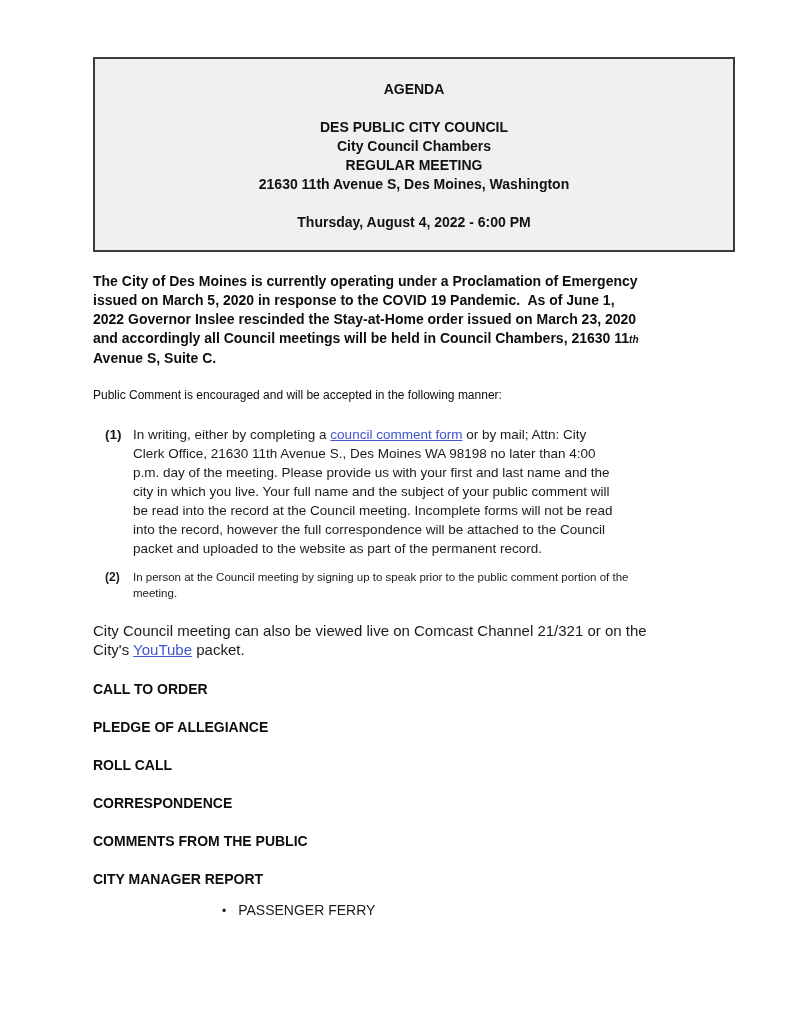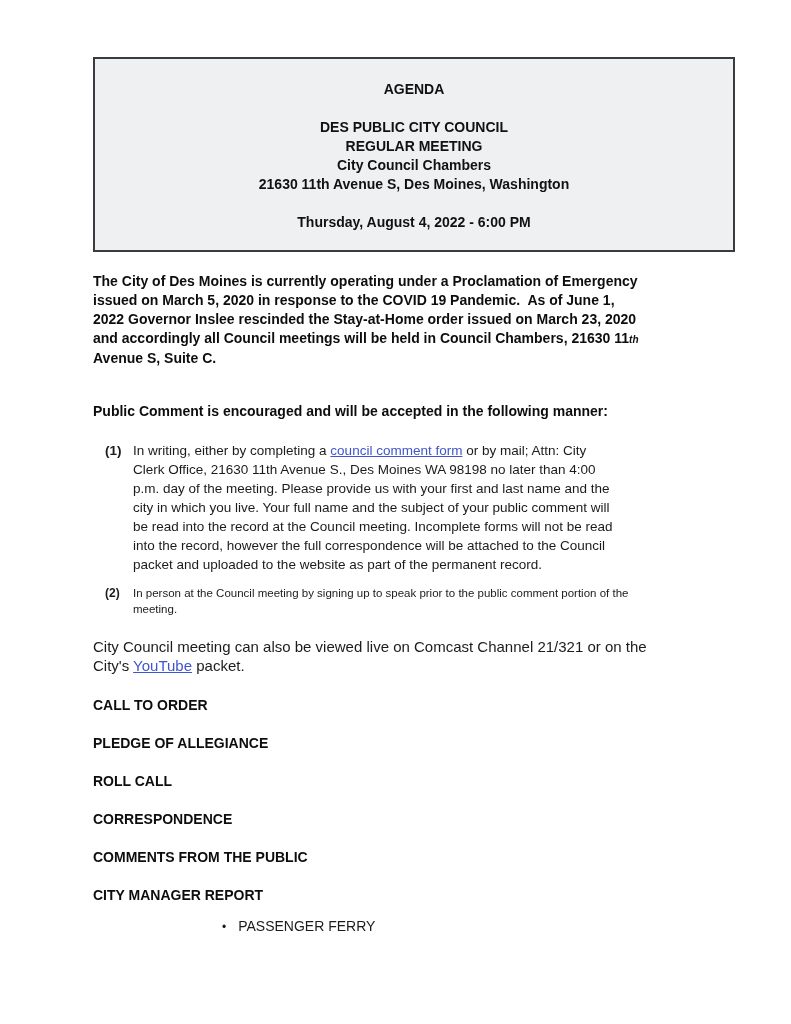--- a/index.html
+++ b/index.html
@@ -37,23 +37,23 @@
   
   .para{white-space:pre-wrap;}
   .para-bold{
     margin-top:20px;
     font-weight:700;
     font-size:14px;
     line-height:19px;
     color:#0d0d0d;
   }
   .pc-heading{
-    margin-top:34px;
-    font-weight:700;
-    font-size:14px;
+    margin-top:18px;
+    font-weight:400;
+    font-size:12px;
     line-height:19px;
     color:#0d0d0d;
   }
   .small-th{font-size:10px;font-style:italic;}
   .doc-link{color:var(--link-color);text-decoration:underline;cursor:pointer;}
   
   .method{display:flex;}
   .method-1{margin-top:20px;font-size:13.5px;line-height:19px;}
   .method-2{margin-top:12px;font-size:11.5px;line-height:15.5px;}
   .method .marker{
@@ -94,22 +94,22 @@
 </style>
 </head>
 <body>
 
 <div class="page">
 
   <div class="header-box">
     <div>AGENDA</div>
     <div class="box-lines">
       <div>DES PUBLIC CITY COUNCIL</div>
+      <div>City Council Chambers</div>
       <div>REGULAR MEETING</div>
-      <div>City Council Chambers</div>
       <div>21630 11th Avenue S, Des Moines, Washington</div>
     </div>
     <div class="box-datetime">Thursday, August 4, 2022 - 6:00 PM</div>
   </div>
 
   <div class="para para-bold"><span>The City of Des Moines is currently operating under a Proclamation of Emergency
 issued on March 5, 2020 in response to the COVID 19 Pandemic.  As of June 1,
 2022 Governor Inslee rescinded the Stay-at-Home order issued on March 23, 2020
 and accordingly all Council meetings will be held in Council Chambers, 21630 11</span><span class="small-th">th</span><span>
 Avenue S, Suite C.</span></div>

